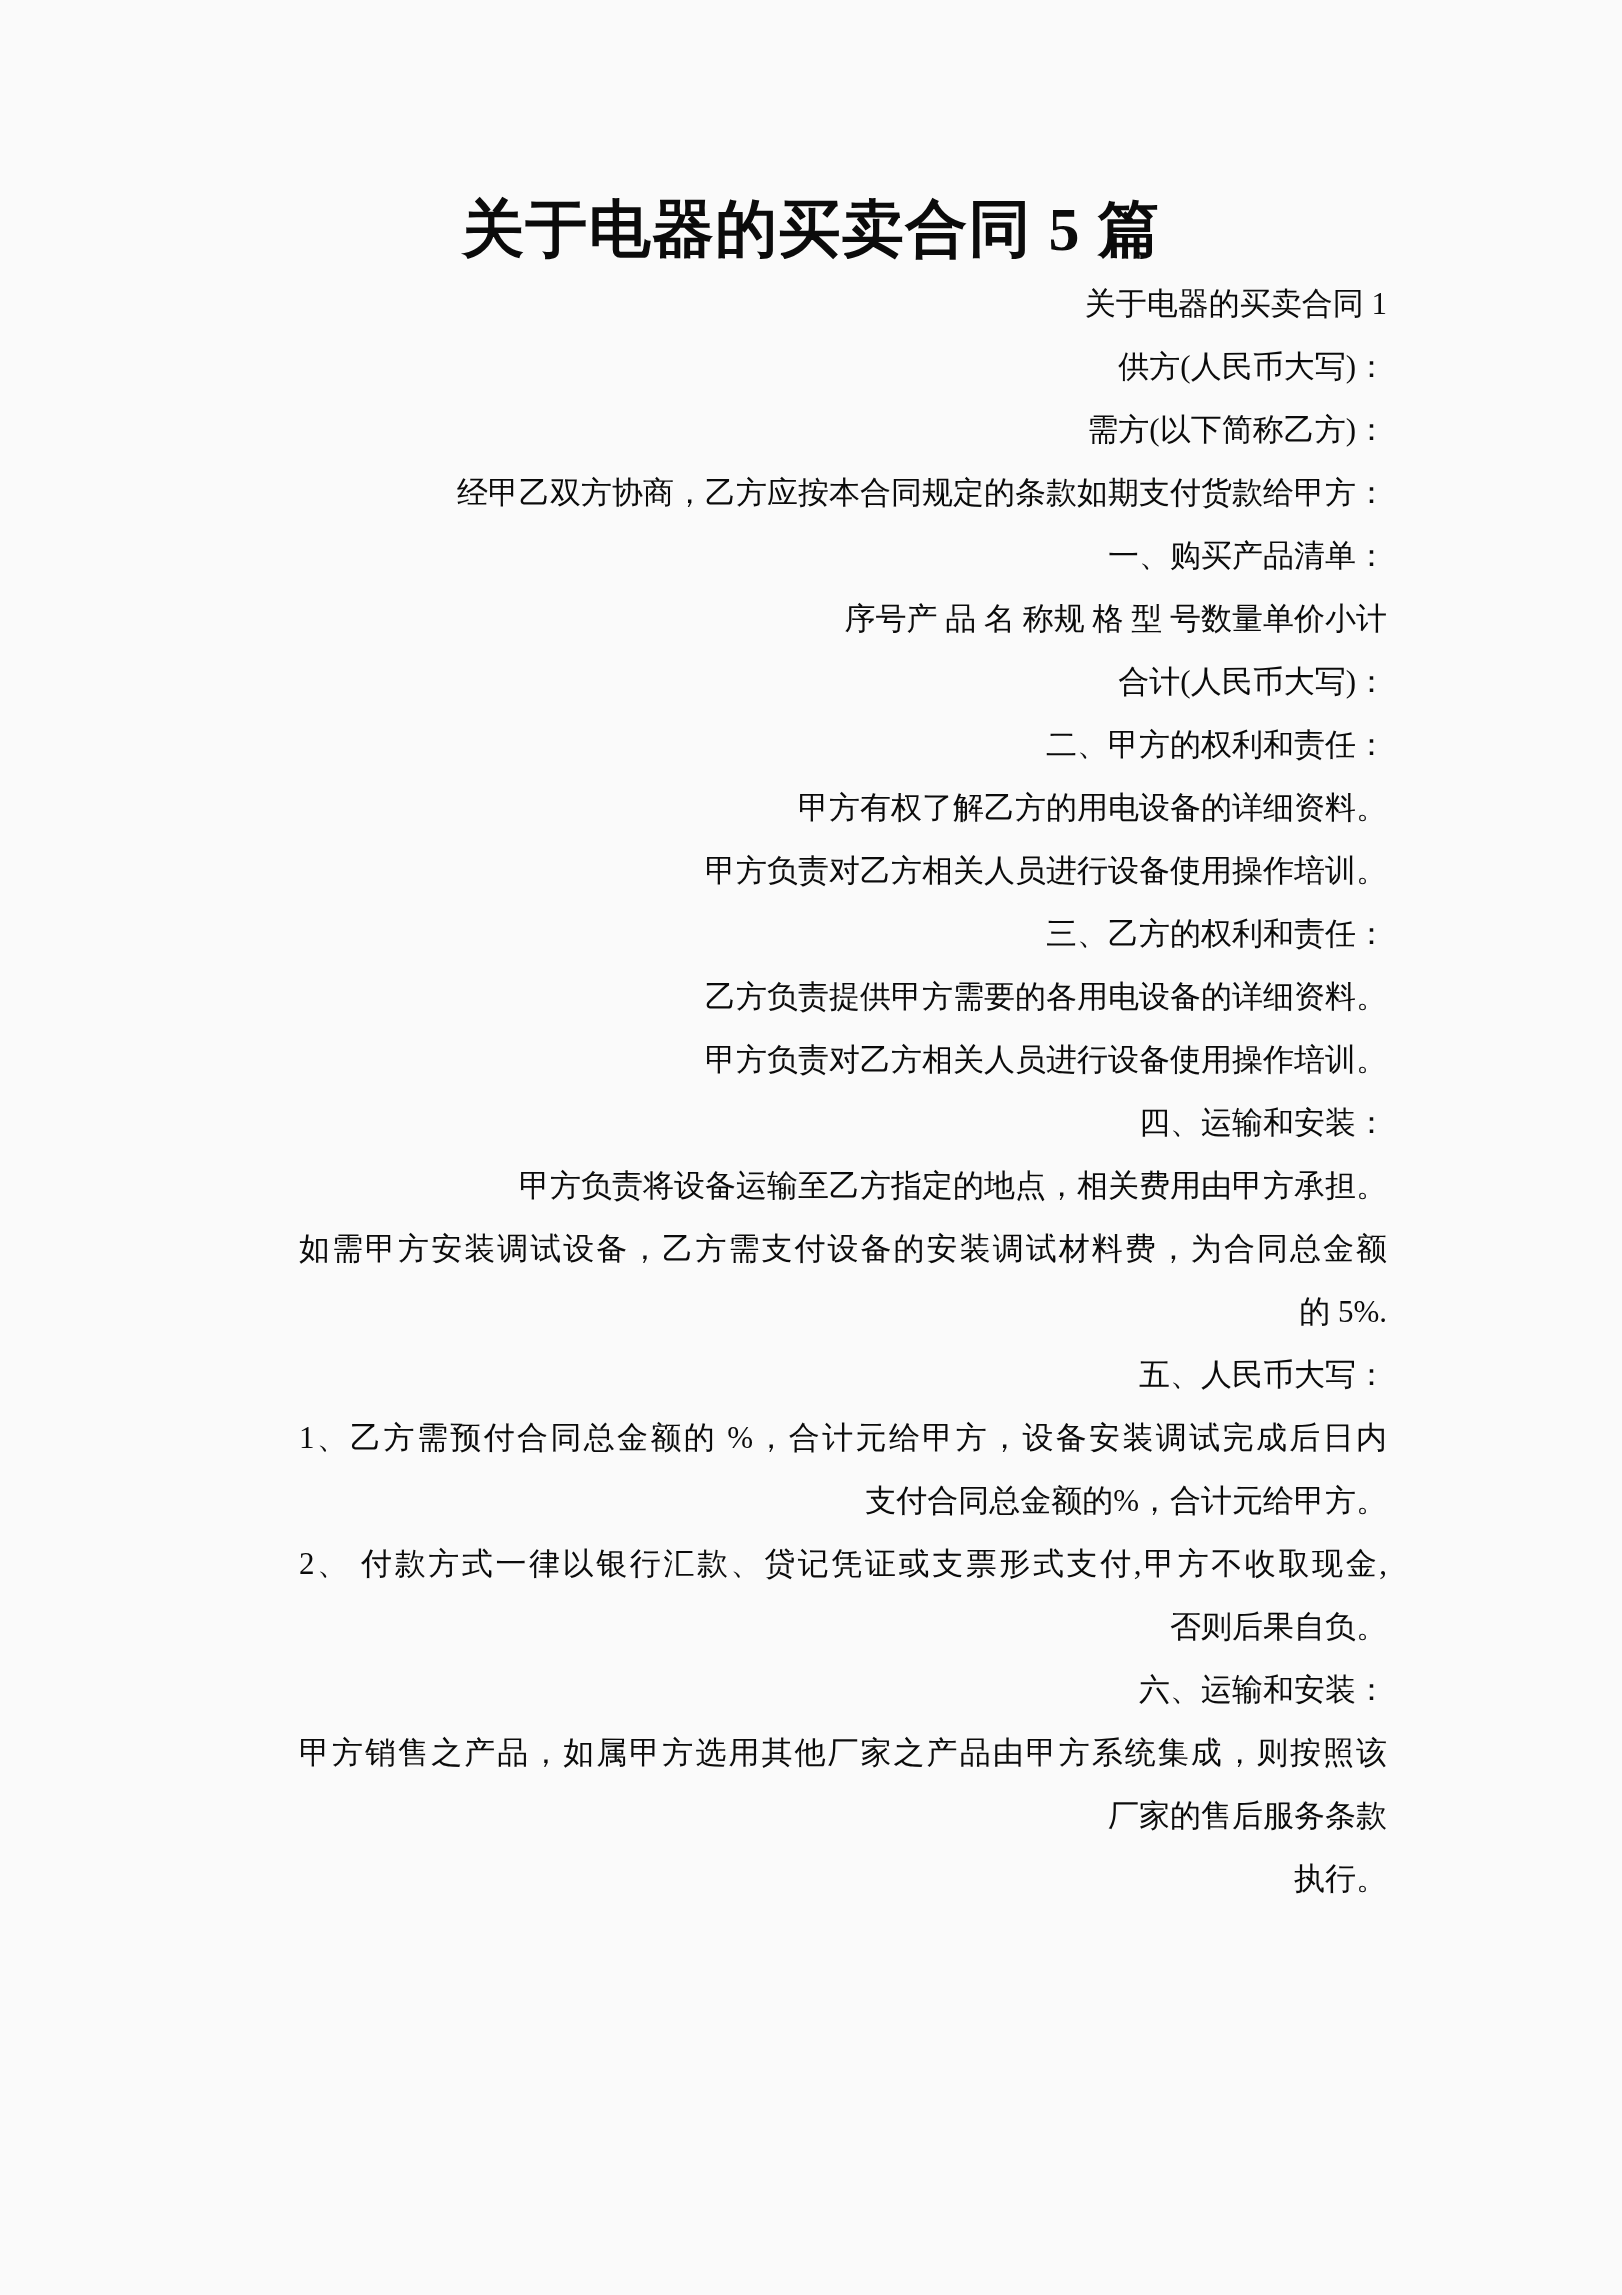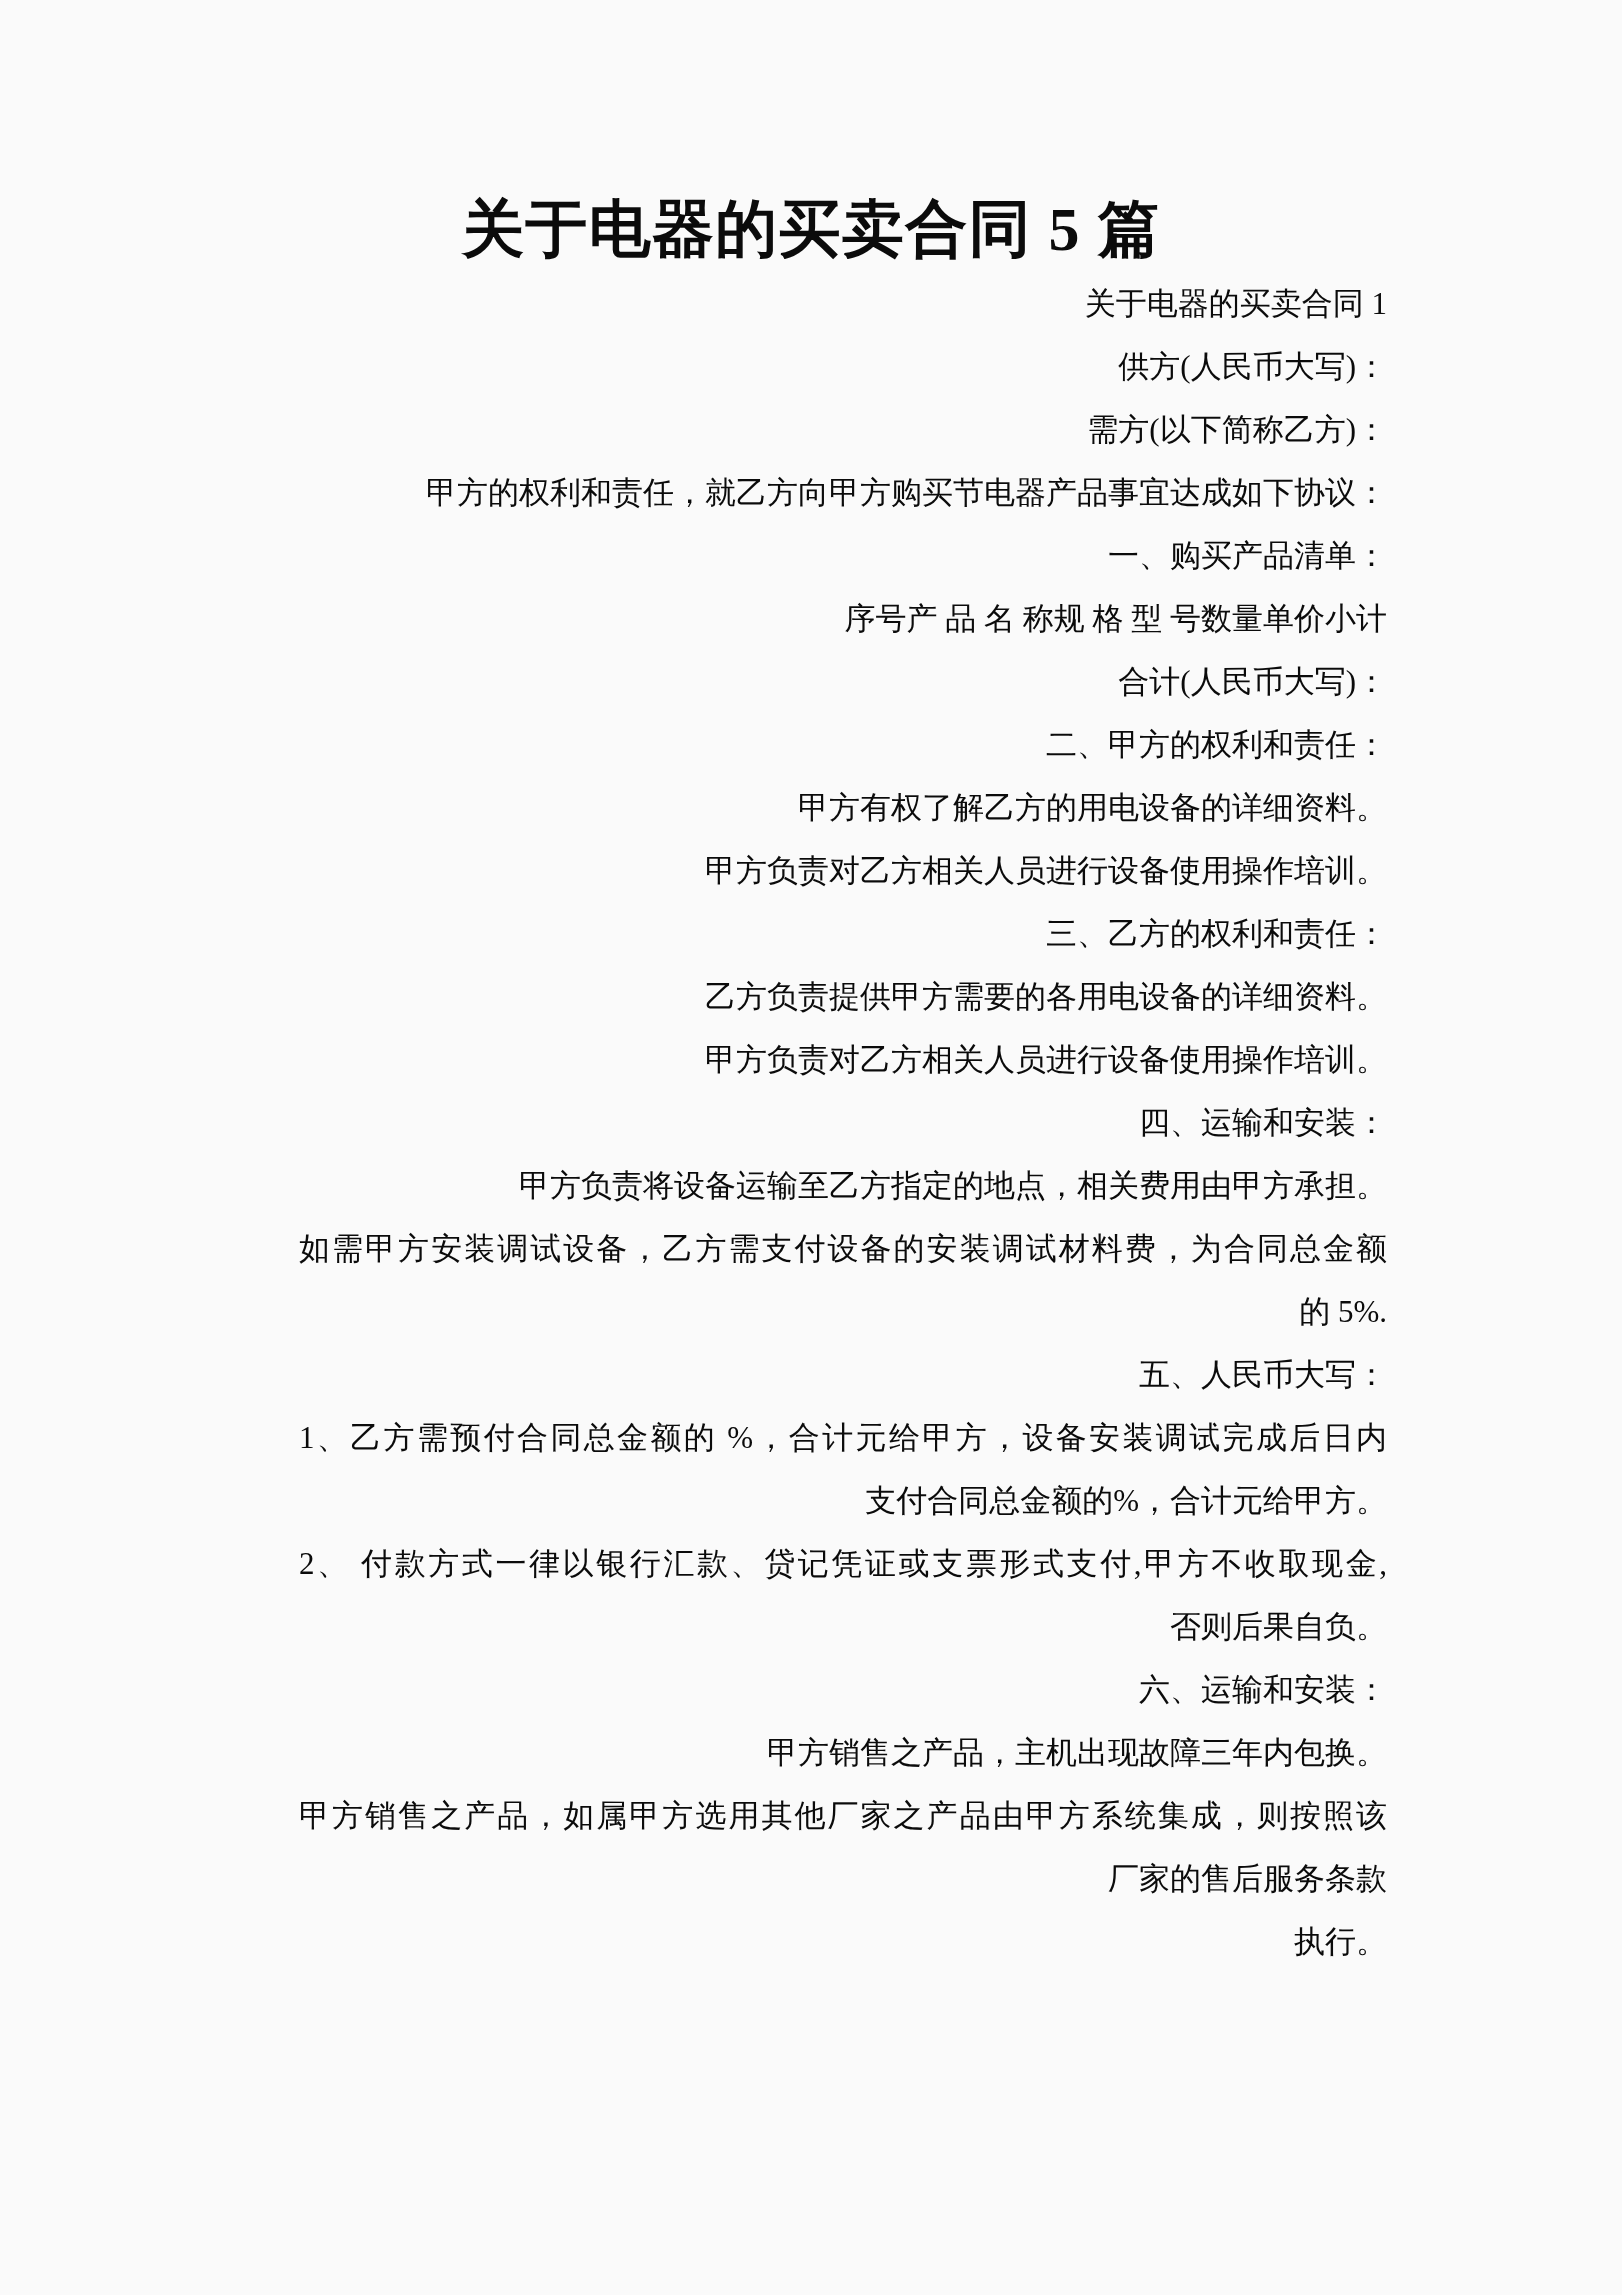--- a/index.html
+++ b/index.html
@@ -51,39 +51,38 @@
 </style>
 </head>
 <body>
 
 <div class="page">
   <h1 class="doc-title">关于电器的买卖合同 5 篇</h1>
   <div class="doc-body">
       <p class="line indent">关于电器的买卖合同 1</p>
       <p class="line indent">供方(人民币大写)：</p>
       <p class="line indent">需方(以下简称乙方)：</p>
-      <p class="line indent">甲方的权利和责任，就乙方向甲方购买节电器产品事宜达成如下协议：</p>
+      <p class="line indent">经甲乙双方协商，乙方应按本合同规定的条款如期支付货款给甲方：</p>
       <p class="line indent">一、购买产品清单：</p>
       <p class="line indent">序号产 品 名 称规 格 型 号数量单价小计</p>
       <p class="line indent">合计(人民币大写)：</p>
       <p class="line indent">二、甲方的权利和责任：</p>
       <p class="line indent">甲方有权了解乙方的用电设备的详细资料。</p>
       <p class="line indent">甲方负责对乙方相关人员进行设备使用操作培训。</p>
       <p class="line indent">三、乙方的权利和责任：</p>
       <p class="line indent">乙方负责提供甲方需要的各用电设备的详细资料。</p>
       <p class="line indent">甲方负责对乙方相关人员进行设备使用操作培训。</p>
       <p class="line indent">四、运输和安装：</p>
       <p class="line indent">甲方负责将设备运输至乙方指定的地点，相关费用由甲方承担。</p>
       <p class="line indent fill">如需甲方安装调试设备，乙方需支付设备的安装调试材料费，为合同总金额</p>
       <p class="line">的 5%.</p>
       <p class="line indent">五、人民币大写：</p>
       <p class="line indent fill">1、乙方需预付合同总金额的 %，合计元给甲方，设备安装调试完成后日内</p>
       <p class="line">支付合同总金额的%，合计元给甲方。</p>
       <p class="line indent fill">2、 付款方式一律以银行汇款、贷记凭证或支票形式支付,甲方不收取现金,</p>
       <p class="line">否则后果自负。</p>
       <p class="line indent">六、运输和安装：</p>
-      <p class="line indent">甲方销售之产品，主机出现故障三年内包换。</p>
       <p class="line indent fill">甲方销售之产品，如属甲方选用其他厂家之产品由甲方系统集成，则按照该</p>
       <p class="line">厂家的售后服务条款</p>
       <p class="line indent">执行。</p>
     </div>
 </div>
 
 
 </body></html>

